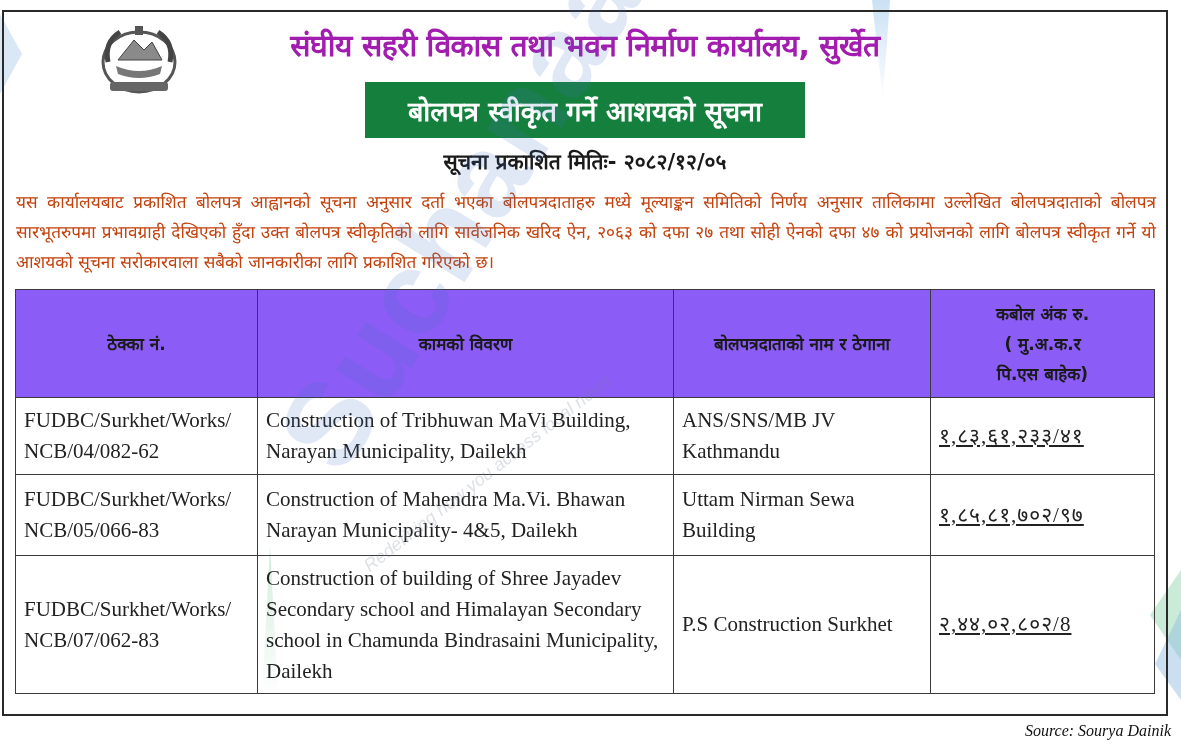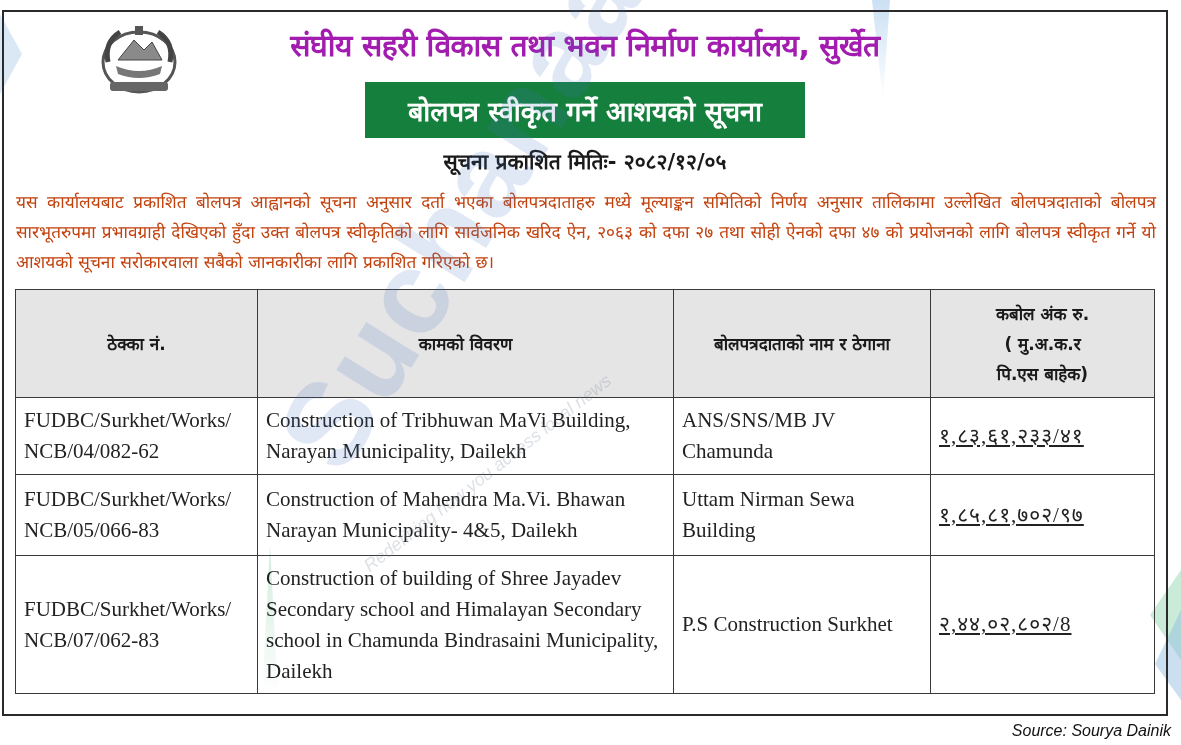--- a/index.html
+++ b/index.html
@@ -66,39 +66,39 @@
     text-align:justify; color:#c2410c;
   }
   table.tender {
     position:absolute; left:15px; top:289px; width:1139px;
     border-collapse:collapse; table-layout:fixed;
   }
   table.tender th, table.tender td {
     border:1.5px solid #3a3a3a; vertical-align:middle;
   }
   table.tender th {
-    background:#e5e5e5; height:105px;
+    background:#8b5cf6; height:105px;
     font-family:"DejaVu Sans", sans-serif; font-weight:bold; font-size:17px;
     text-align:center; line-height:30px; color:#1a1a1a;
   }
   table.tender td {
     font-family:"Liberation Serif", serif; font-size:21px; line-height:31px;
     padding:2px 8px; text-align:left; color:#222;
   }
   td.amount {
     font-family:"DejaVu Sans", sans-serif; font-size:18px; letter-spacing:1px;
     padding-left:10px;
     text-decoration:underline;
   }
   .r1 td { height:72px; }
   .r2 td { height:76px; }
   .r3 td { height:133px; }
   .source {
     position:absolute; right:10px; top:722px;
-    font-family:Liberation Sans, sans-serif; font-style:italic; font-size:16px;
+    font-family:Liberation Serif, serif; font-style:italic; font-size:16px;
     color:#111;
   }
 </style>
 </head>
 <body>
 
 <div class="wm-shape wm-blue-left"></div>
 <div class="wm-shape wm-blue-top"></div>
 <div class="wm-shape wm-green-right"></div>
 <div class="wm-shape wm-blue-right"></div>
@@ -150,21 +150,21 @@
   </thead>
   <tbody>
     <tr class="r1">
       <td>
         <div>FUDBC/Surkhet/Works/</div>
         <div>NCB/04/082-62</div>
       </td>
       <td>Construction of Tribhuwan MaVi Building, Narayan Municipality, Dailekh</td>
       <td>
         <div>ANS/SNS/MB JV</div>
-        <div>Chamunda</div>
+        <div>Kathmandu</div>
       </td>
       <td class="amount">१,८३,६१,२३३/४१</td>
     </tr>
     <tr class="r2">
       <td>
         <div>FUDBC/Surkhet/Works/</div>
         <div>NCB/05/066-83</div>
       </td>
       <td>Construction of Mahendra Ma.Vi. Bhawan Narayan Municipality- 4&amp;5, Dailekh</td>
       <td>

